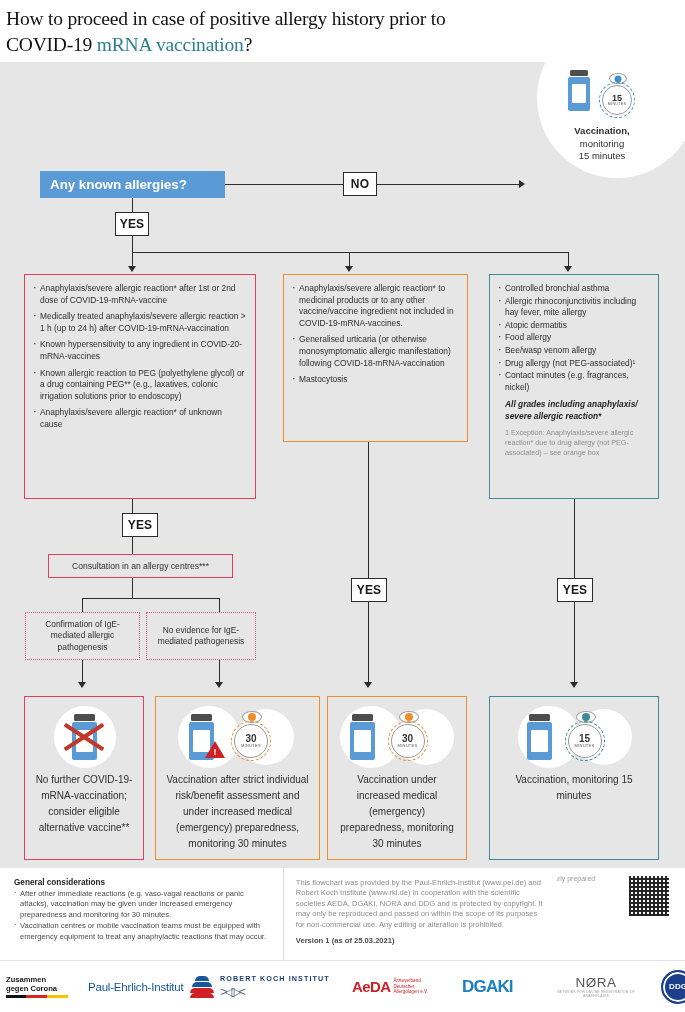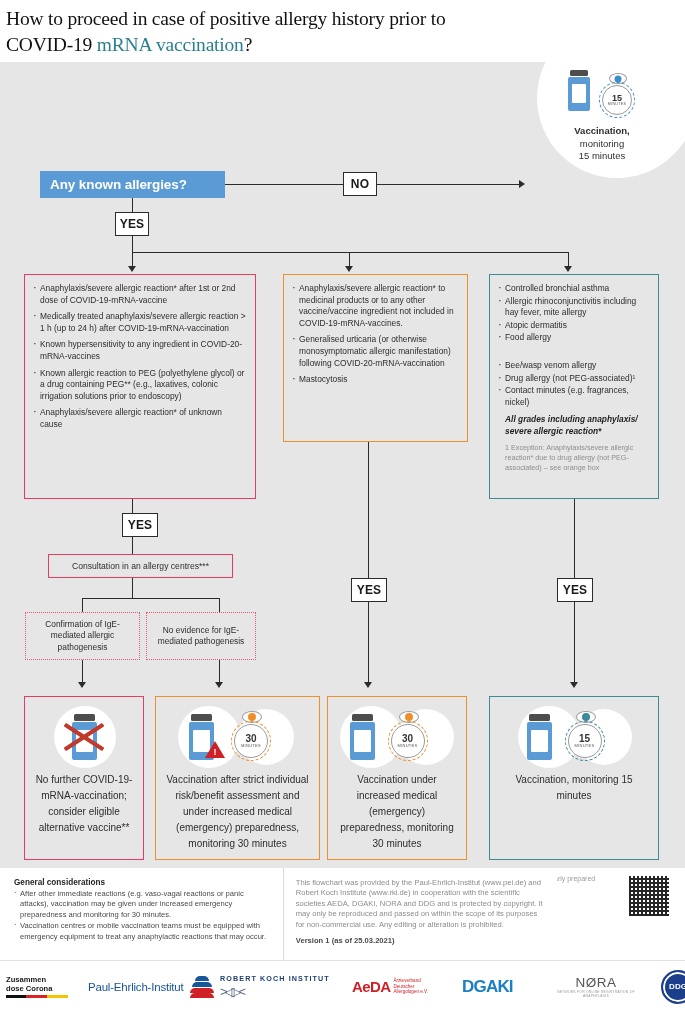--- a/index.html
+++ b/index.html
@@ -305,31 +305,31 @@
       <li>Medically treated anaphylaxis/severe allergic reaction &gt; 1 h (up to 24 h) after COVID-19-mRNA-vaccination</li>
       <li>Known hypersensitivity to any ingredient in COVID-20-mRNA-vaccines</li>
       <li>Known allergic reaction to PEG (polyethylene glycol) or a drug containing PEG** (e.g., laxatives, colonic irrigation solutions prior to endoscopy)</li>
       <li>Anaphylaxis/severe allergic reaction* of unknown cause</li>
     </ul>
   </div>
 
   <div class="node box-orange" style="left:283px;top:212px;width:185px;height:168px;">
     <ul class="crit">
       <li>Anaphylaxis/severe allergic reaction* to medicinal products or to any other vaccine/vaccine ingredient not included in COVID-19-mRNA-vaccines.</li>
-      <li>Generalised urticaria (or otherwise monosymptomatic allergic manifestation) following COVID-20-mRNA-vaccination</li>
+      <li>Generalised urticaria (or otherwise monosymptomatic allergic manifestation) following COVID-18-mRNA-vaccination</li>
       <li>Mastocytosis</li>
     </ul>
   </div>
 
   <div class="node box-teal" style="left:489px;top:212px;width:170px;height:225px;">
     <ul class="crit" style="padding-bottom:0;">
       <li style="margin-bottom:1px;">Controlled bronchial asthma</li>
       <li style="margin-bottom:1px;">Allergic rhinoconjunctivitis including hay fever, mite allergy</li>
       <li style="margin-bottom:1px;">Atopic dermatitis</li>
-      <li style="margin-bottom:16px;">Food allergy</li>
+      <li style="margin-bottom:1px;">Food allergy</li>
       <li style="margin-bottom:1px;">Bee/wasp venom allergy</li>
       <li style="margin-bottom:1px;">Drug allergy (not PEG-associated)¹</li>
       <li style="margin-bottom:1px;">Contact minutes (e.g. fragrances, nickel)</li>
     </ul>
     <div class="teal-note">All grades including anaphylaxis/ severe allergic reaction*</div>
     <div class="teal-sub">1 Exception: Anaphylaxis/severe allergic reaction* due to drug allergy (not PEG-associated) – see orange box</div>
   </div>
 
   <div class="line v" style="left:132px;top:437px;height:14px;"></div>
   <div class="tag" style="left:122px;top:451px;width:36px;height:24px;">
@@ -488,21 +488,21 @@
   </div>
   <div class="right">
     <p>This flowchart was provided by the Paul-Ehrlich-Institut (www.pei.de) and Robert Koch Institute (www.rki.de) in cooperation with the scientific societies AEDA, DGAKI, NORA and DDG and is protected by copyright. It may only be reproduced and passed on within the scope of its purposes for non-commercial use. Any editing or alteration is prohibited.</p>
     <div class="ver">Version 1 (as of 25.03.2021)</div>
   </div>
 </div>
 
 <div class="logobar">
   <div class="logo zgc" style="flex-direction:column;align-items:flex-start;">
     <div class="t">Zusammen</div>
-    <div class="t">dose Corona</div>
+    <div class="t">gegen Corona</div>
     <div class="bar"></div>
   </div>
 
   <div class="logo pei">
     <div class="t">Paul-Ehrlich-Institut</div>
     <div class="mark">
       <i style="top:0;background:#17569b;width:14px;left:5px;"></i>
       <i style="top:6px;background:#17569b;width:20px;left:2px;"></i>
       <i style="top:12px;background:#cf2027;width:24px;left:0;"></i>
       <i style="top:17px;background:#cf2027;width:24px;left:0;"></i>

